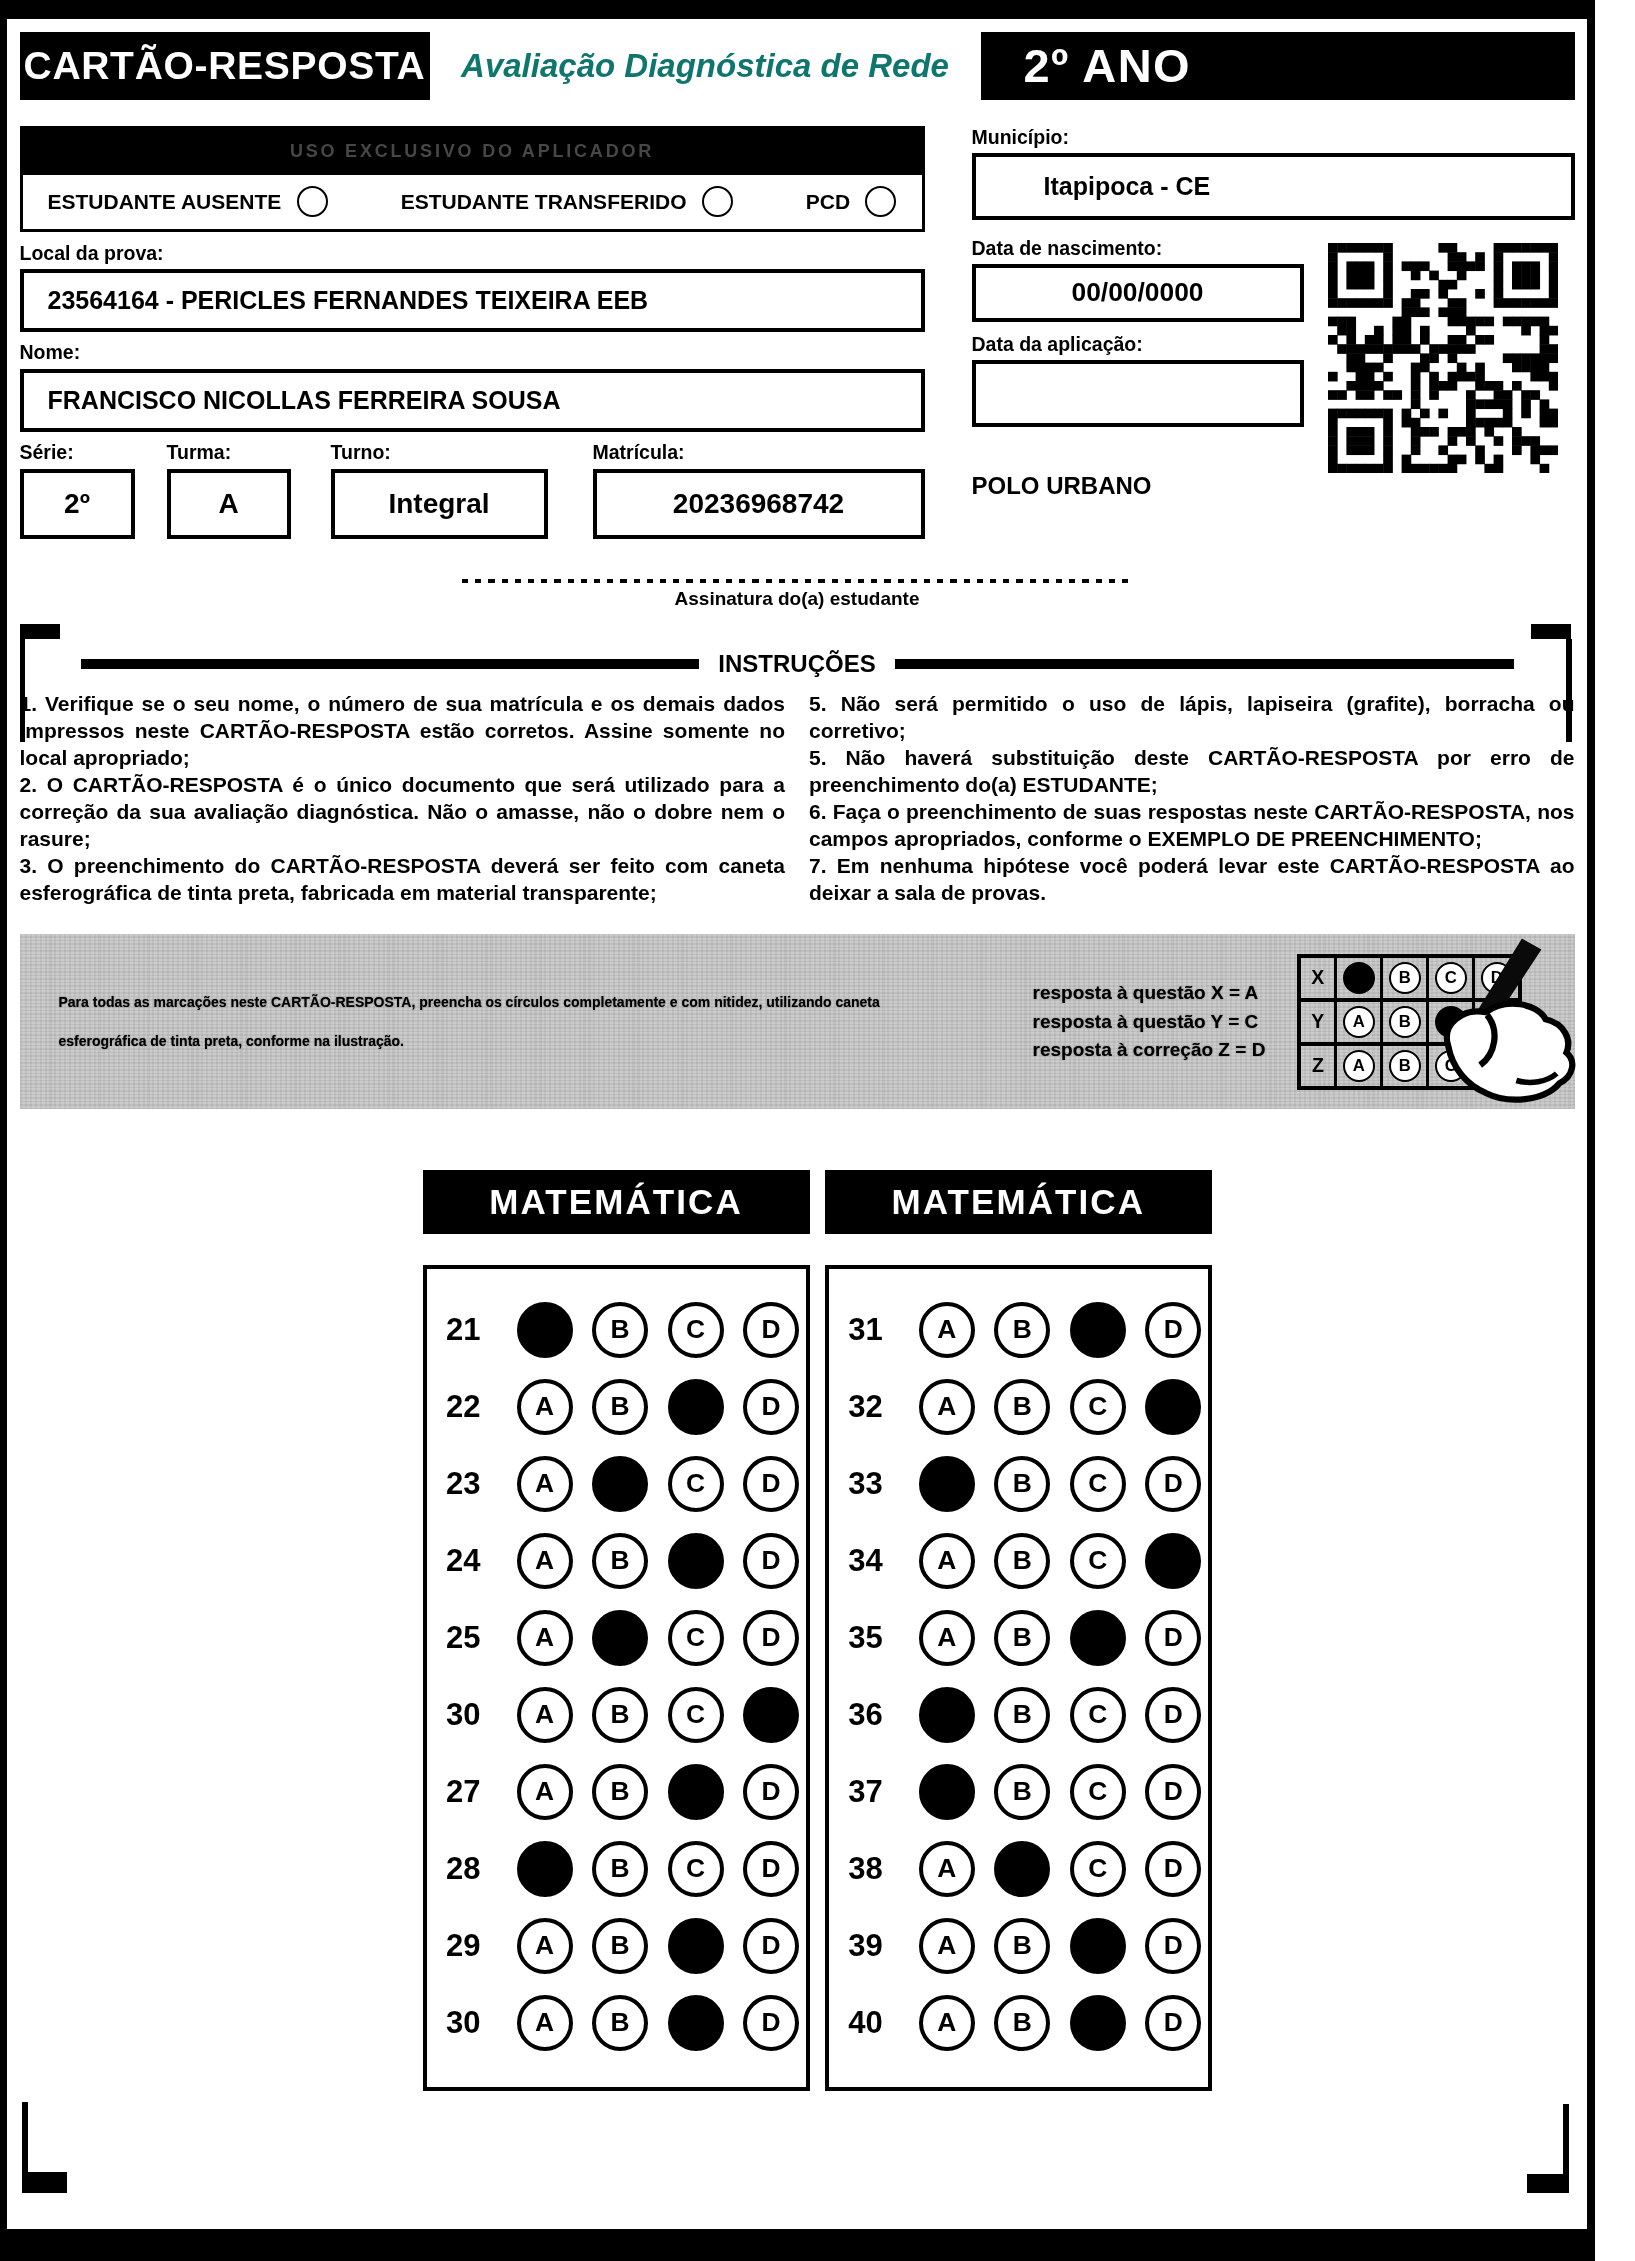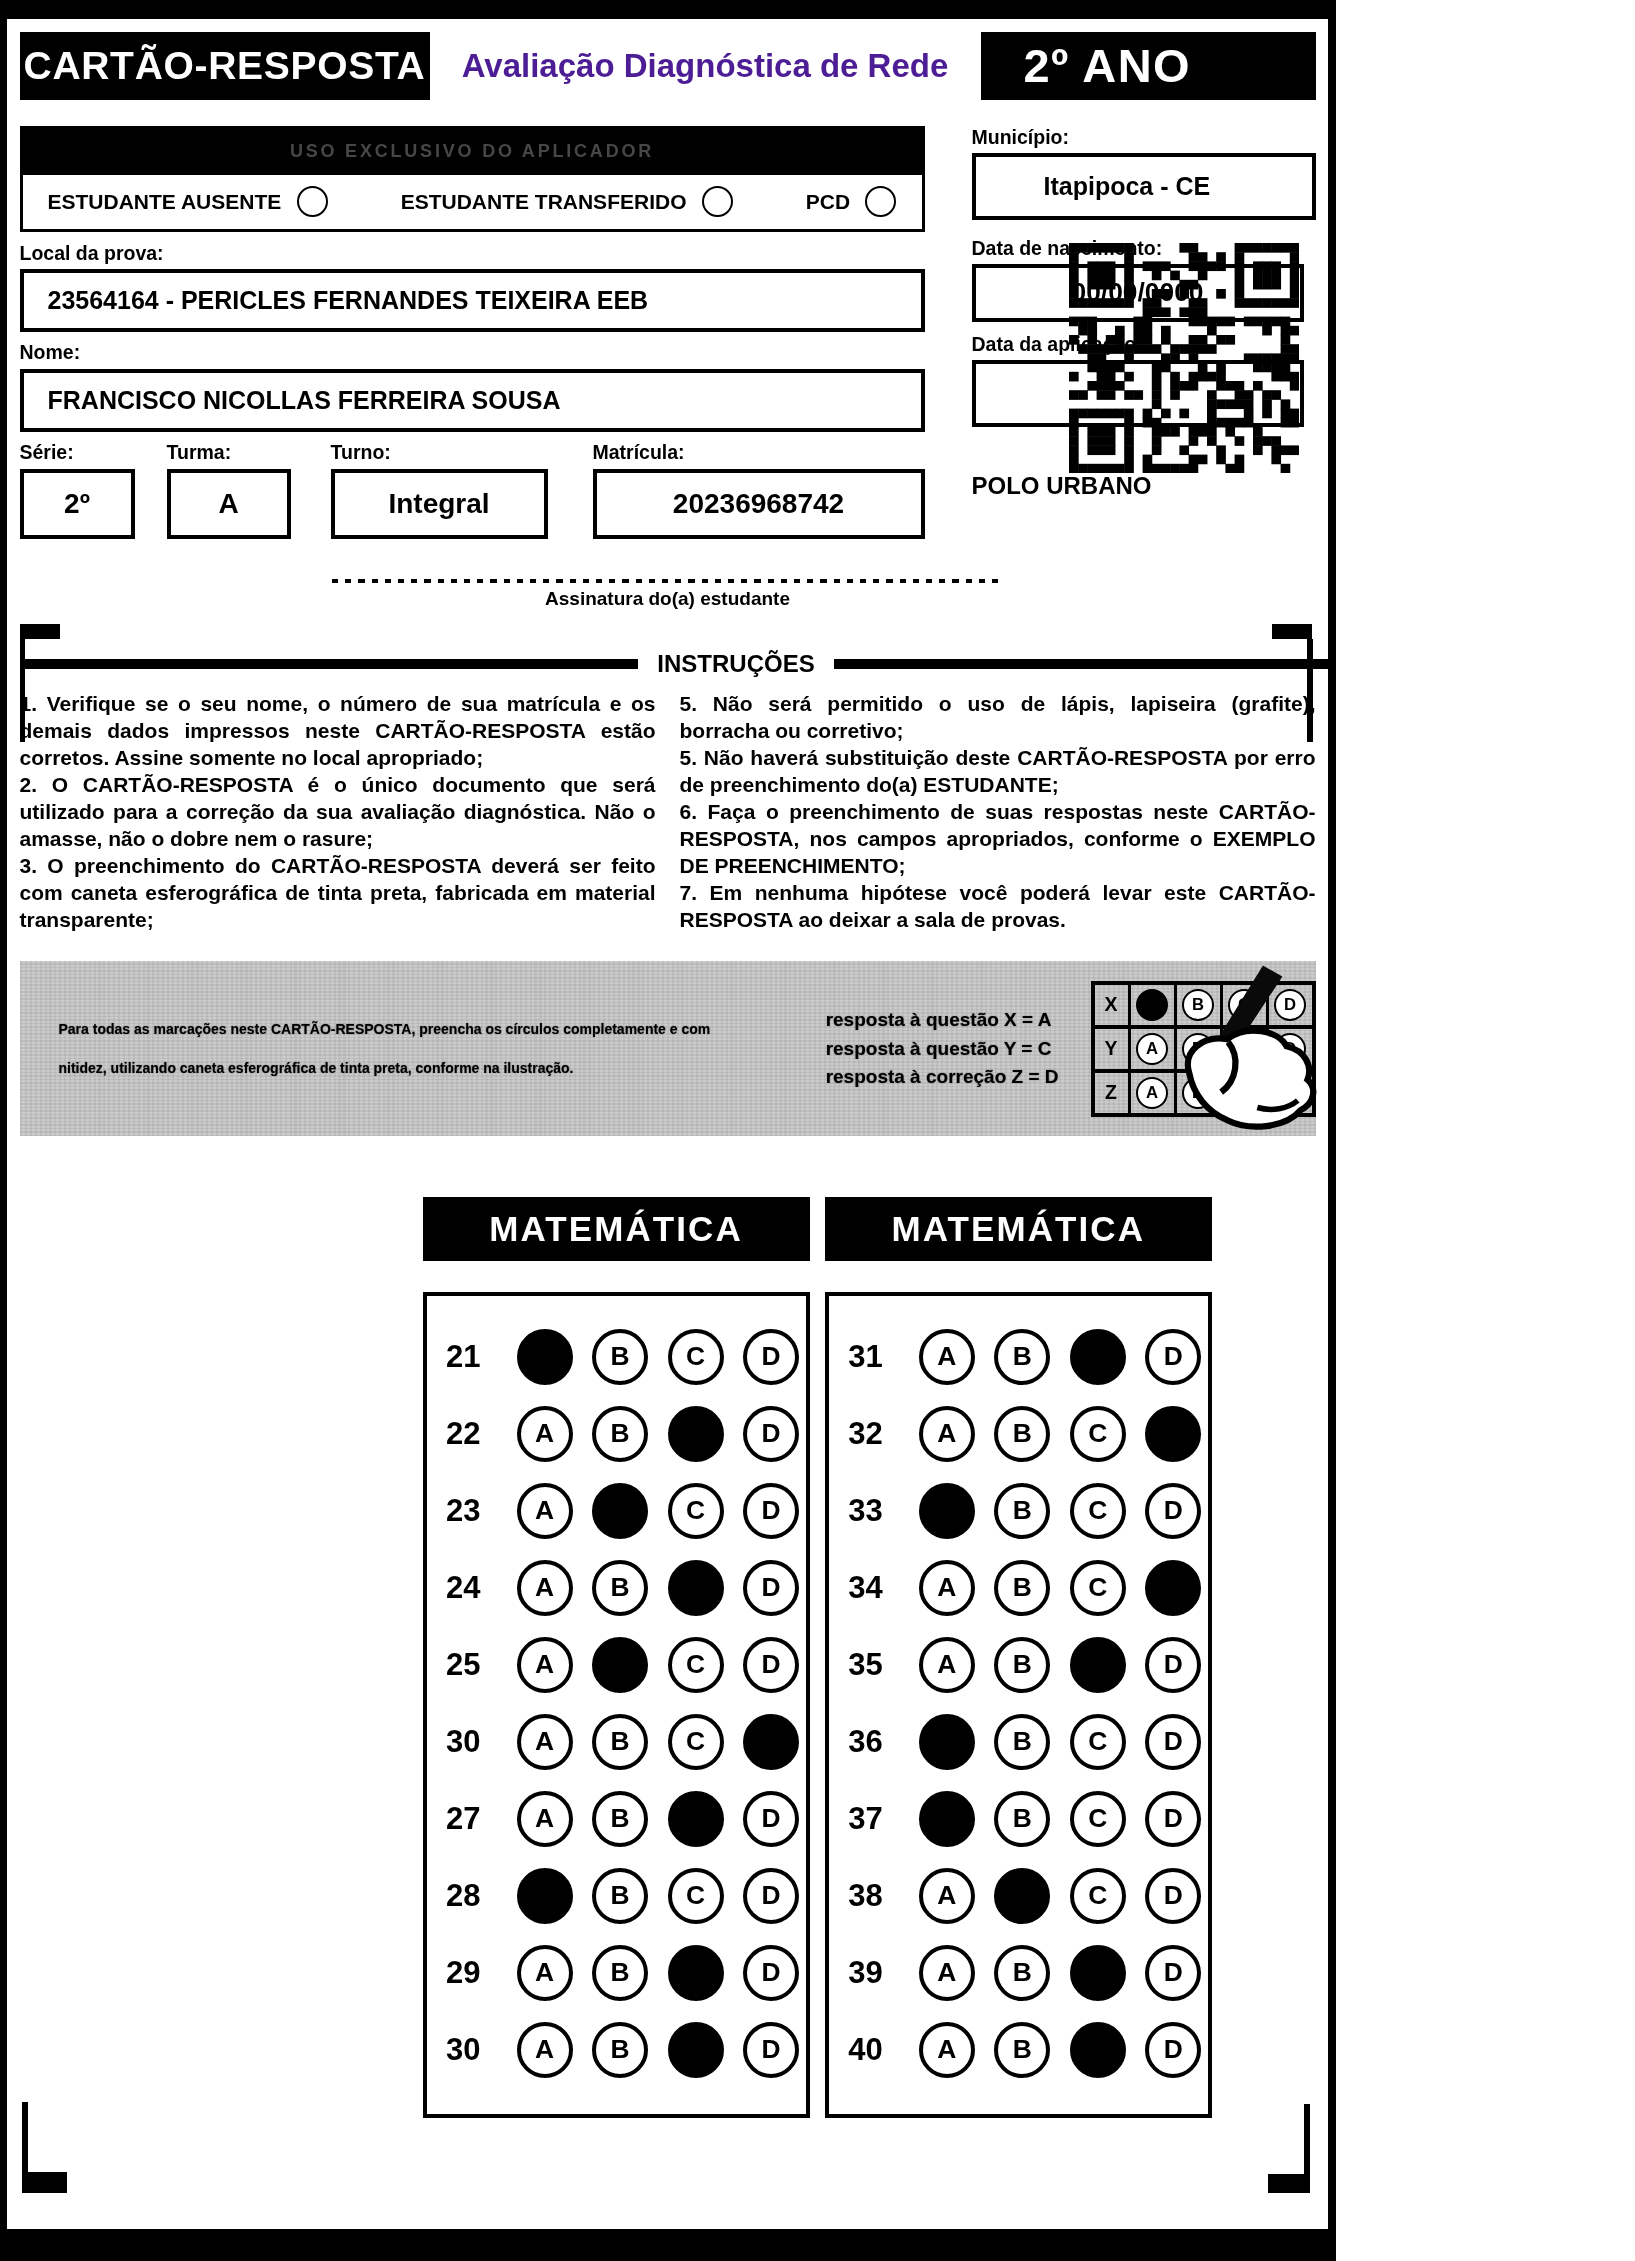--- a/index.html
+++ b/index.html
@@ -1,29 +1,29 @@
 <!DOCTYPE html>
 <html style="font-size:11px"><head>
 <meta charset="utf-8">
 <style>
   * { margin:0; padding:0; box-sizing:border-box; }
   html,body { background:#fff; }
   body { width:1636px; height:2261px; font-family:"Liberation Sans", sans-serif; color:#000; }
   .page {
-    position:relative; width:1336px; height:2261px; background:#fff;
+    position:relative; width:1595px; height:2261px; background:#fff;
     border-left:7px solid #000; border-right:8.3px solid #000;
     border-top:19.5px solid #000; border-bottom:32px solid #000;
     padding:0 12.5px; overflow:hidden;
   }
   
   .header { display:flex; margin-top:12.5px; height:68px; }
   .hdr-seg { display:flex; align-items:center; }
   .hdr-black { background:#000; color:#fff; }
   .hdr-card { width:410px; justify-content:center; font-size:39px; font-weight:bold; letter-spacing:0.7px; }
-  .hdr-exam { width:551px; background:#fff; color:#4c1d95; justify-content:center; font-size:33px; font-weight:bold; }
+  .hdr-exam { width:551px; background:#fff; color:#0f766e; justify-content:center; font-size:33px; font-weight:bold;font-style:italic; }
   .hdr-grade { flex:1; font-size:47px; font-weight:bold; padding-left:43px; letter-spacing:1.4px; }
   
   .info { display:flex; margin-top:26.4px; }
   .info-left { width:908px; }
   .info-right { width:654px; margin-left:47px; position:relative; }
   .applicator { border:3.5px solid #000; }
   .applicator-bar { height:46px; background:#000; color:#474747; display:flex; align-items:center; justify-content:center; font-size:18px; font-weight:bold; letter-spacing:2.8px; }
   .status-row { height:54px; display:flex; align-items:center; padding:0 25px; }
   .status-item { display:flex; align-items:center; }
   .status-item + .status-item { margin-left:auto; }

